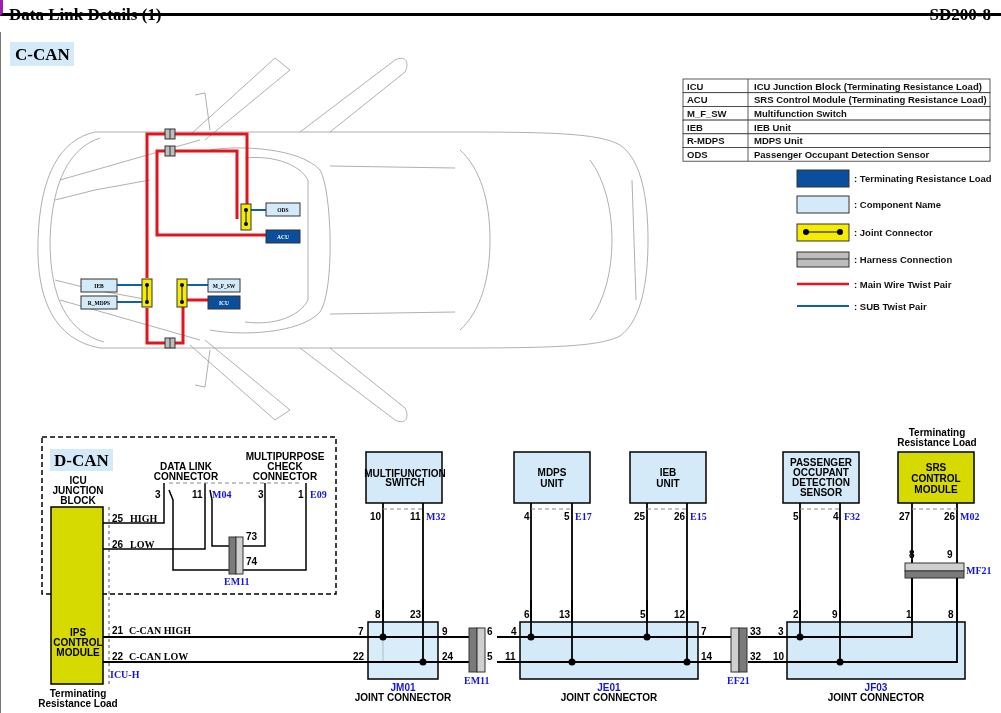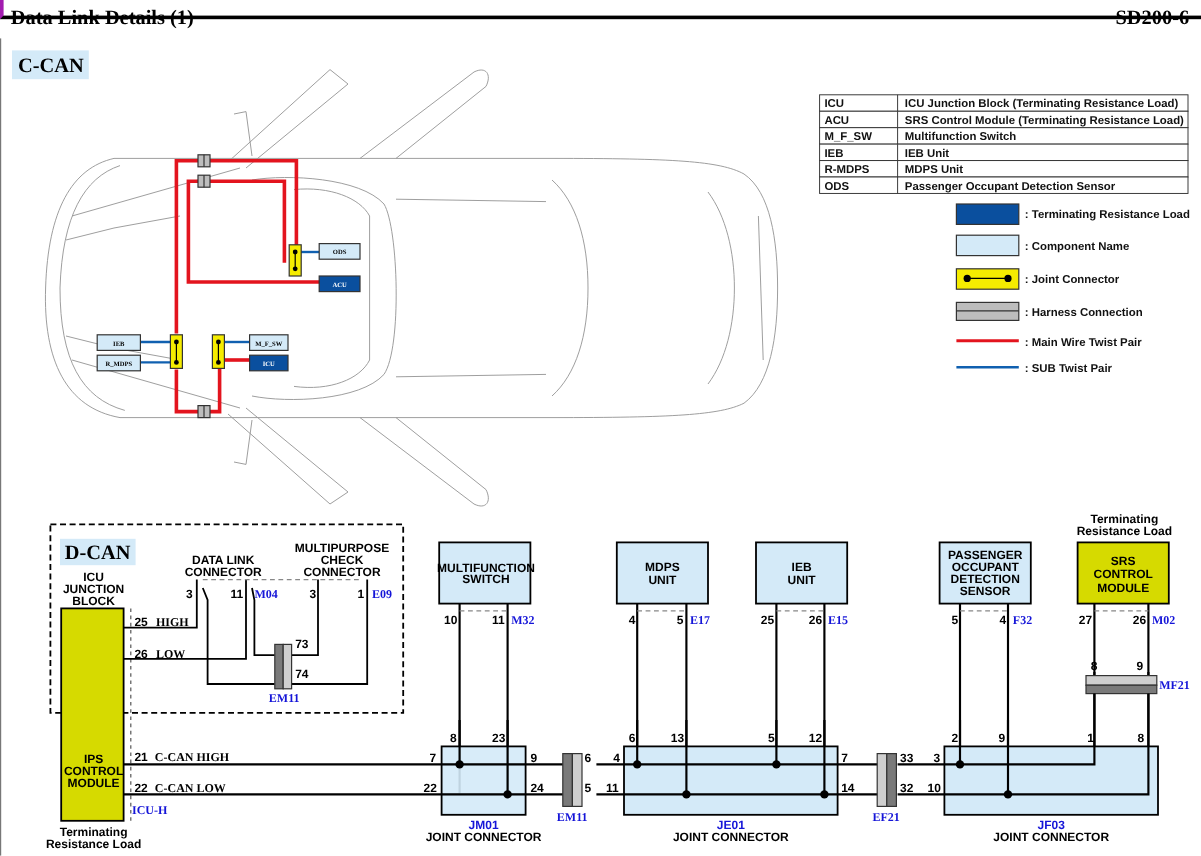--- a/index.html
+++ b/index.html
@@ -16,21 +16,21 @@
   .wire{font-family:"Liberation Serif",serif;font-weight:bold;font-size:10px;fill:#000;}
   .tbl{font-family:"Liberation Sans",sans-serif;font-weight:bold;font-size:9.5px;fill:#111;}
   .mini{font-family:"Liberation Serif",serif;font-weight:bold;font-size:5.5px;}
   .car{fill:none;stroke:#9a9a9a;stroke-width:0.8;}
 </style>
 </head>
 <body>
 
 <div id="hdr">
   <span class="t">Data Link Details (1)</span>
-  <span class="c">SD200-6</span>
+  <span class="c">SD200-8</span>
 </div>
 <div id="leftrule"></div>
 
 <svg width="1001" height="713" viewBox="0 0 1001 713">
 
   <rect x="10" y="42" width="64" height="24" fill="#d4eaf8"></rect>
   <text x="15" y="60" class="sec">C-CAN</text>
 
   <g>
     <path class="car" d="M95,132 C60,140 40,175 38,240 C36,300 55,340 100,348 L460,348 C560,348 600,346 620,336 C642,320 648,280 648,240 C648,200 642,160 620,145 C600,134 560,132 460,132 Z"></path>

